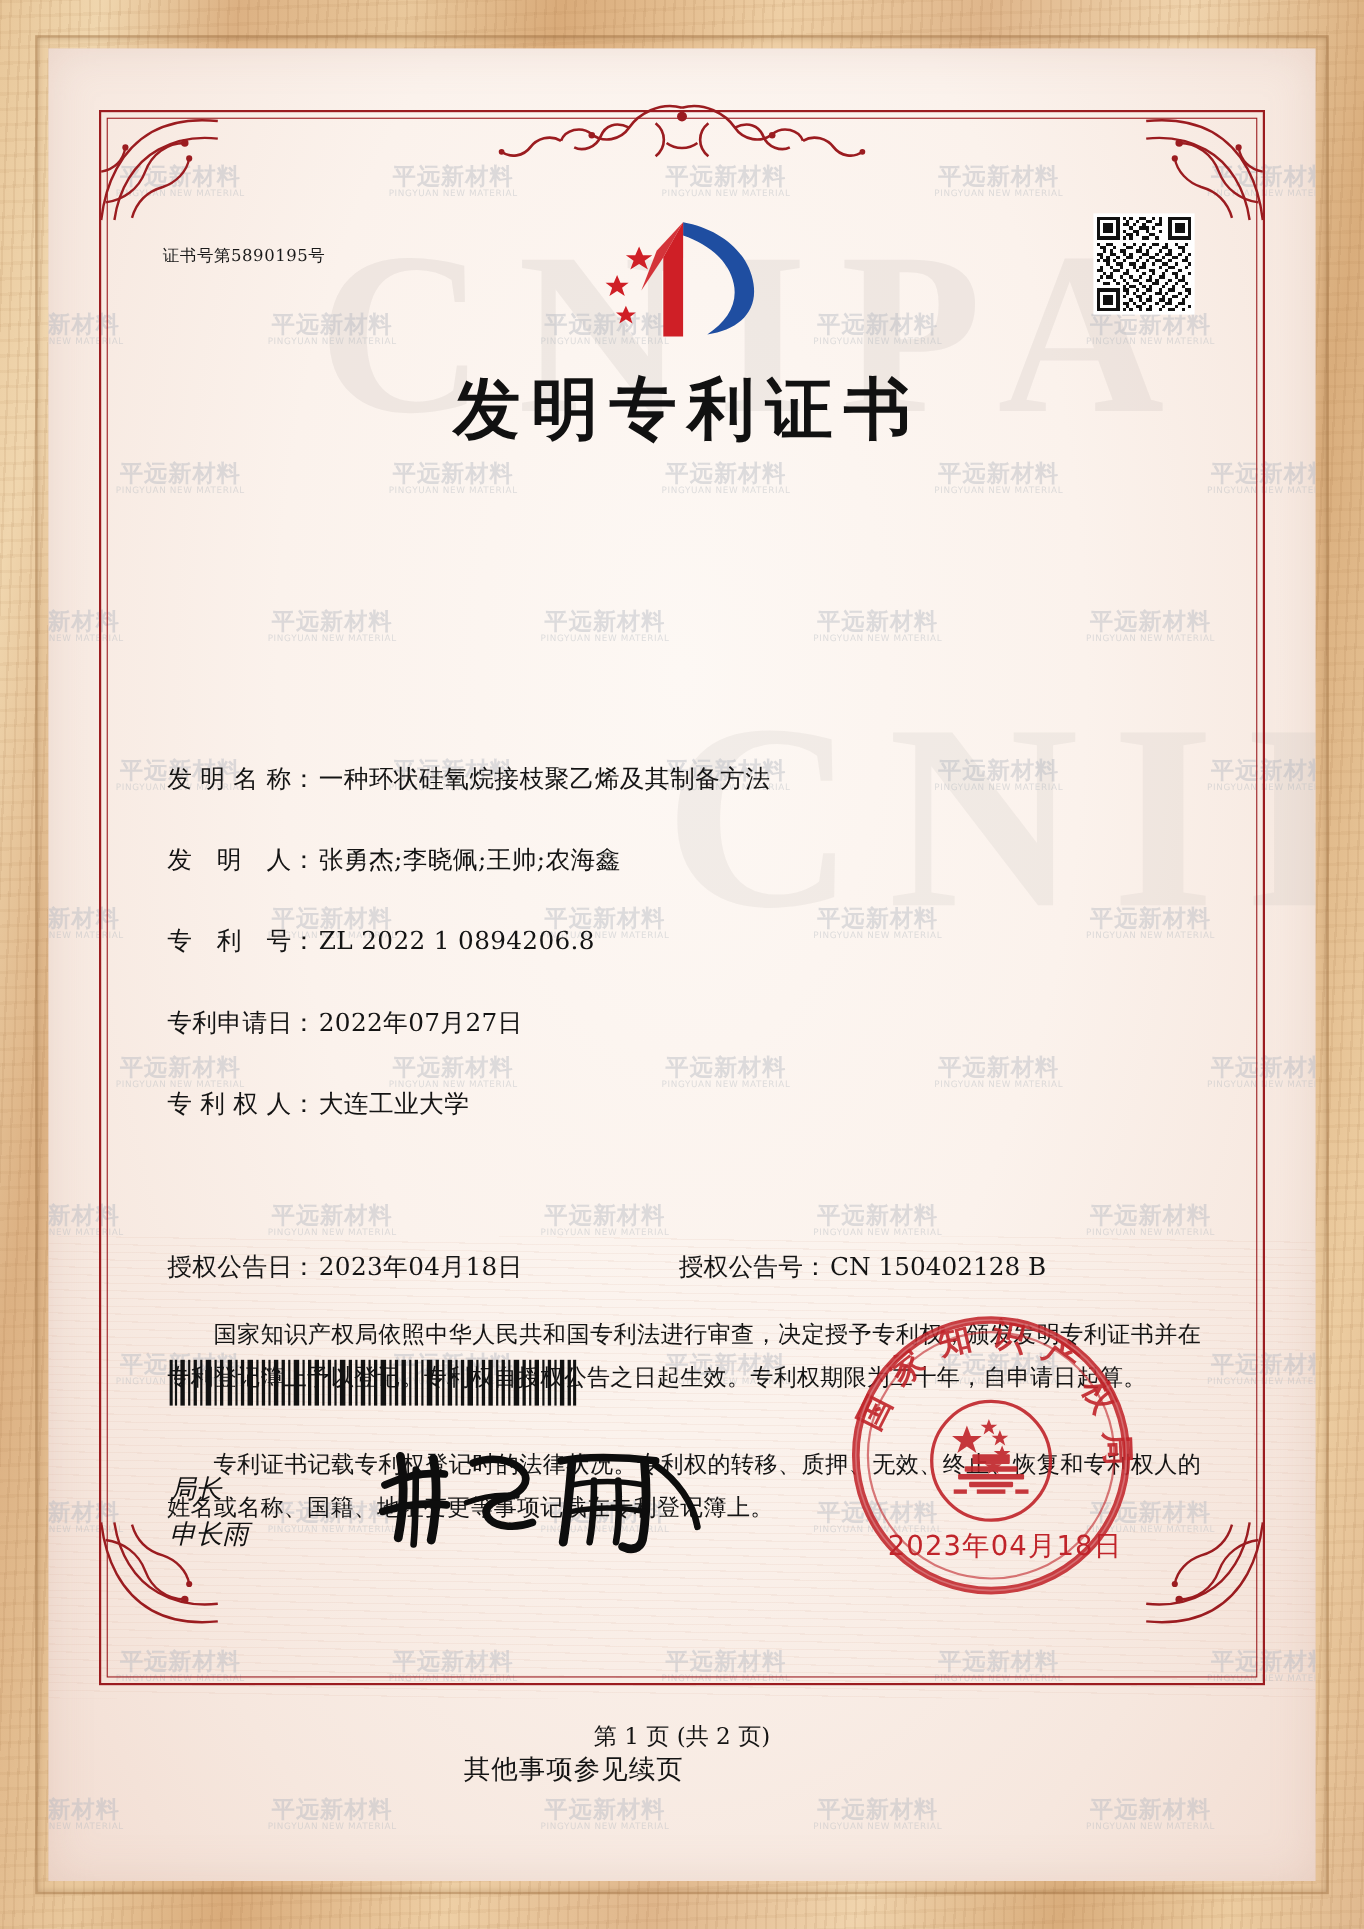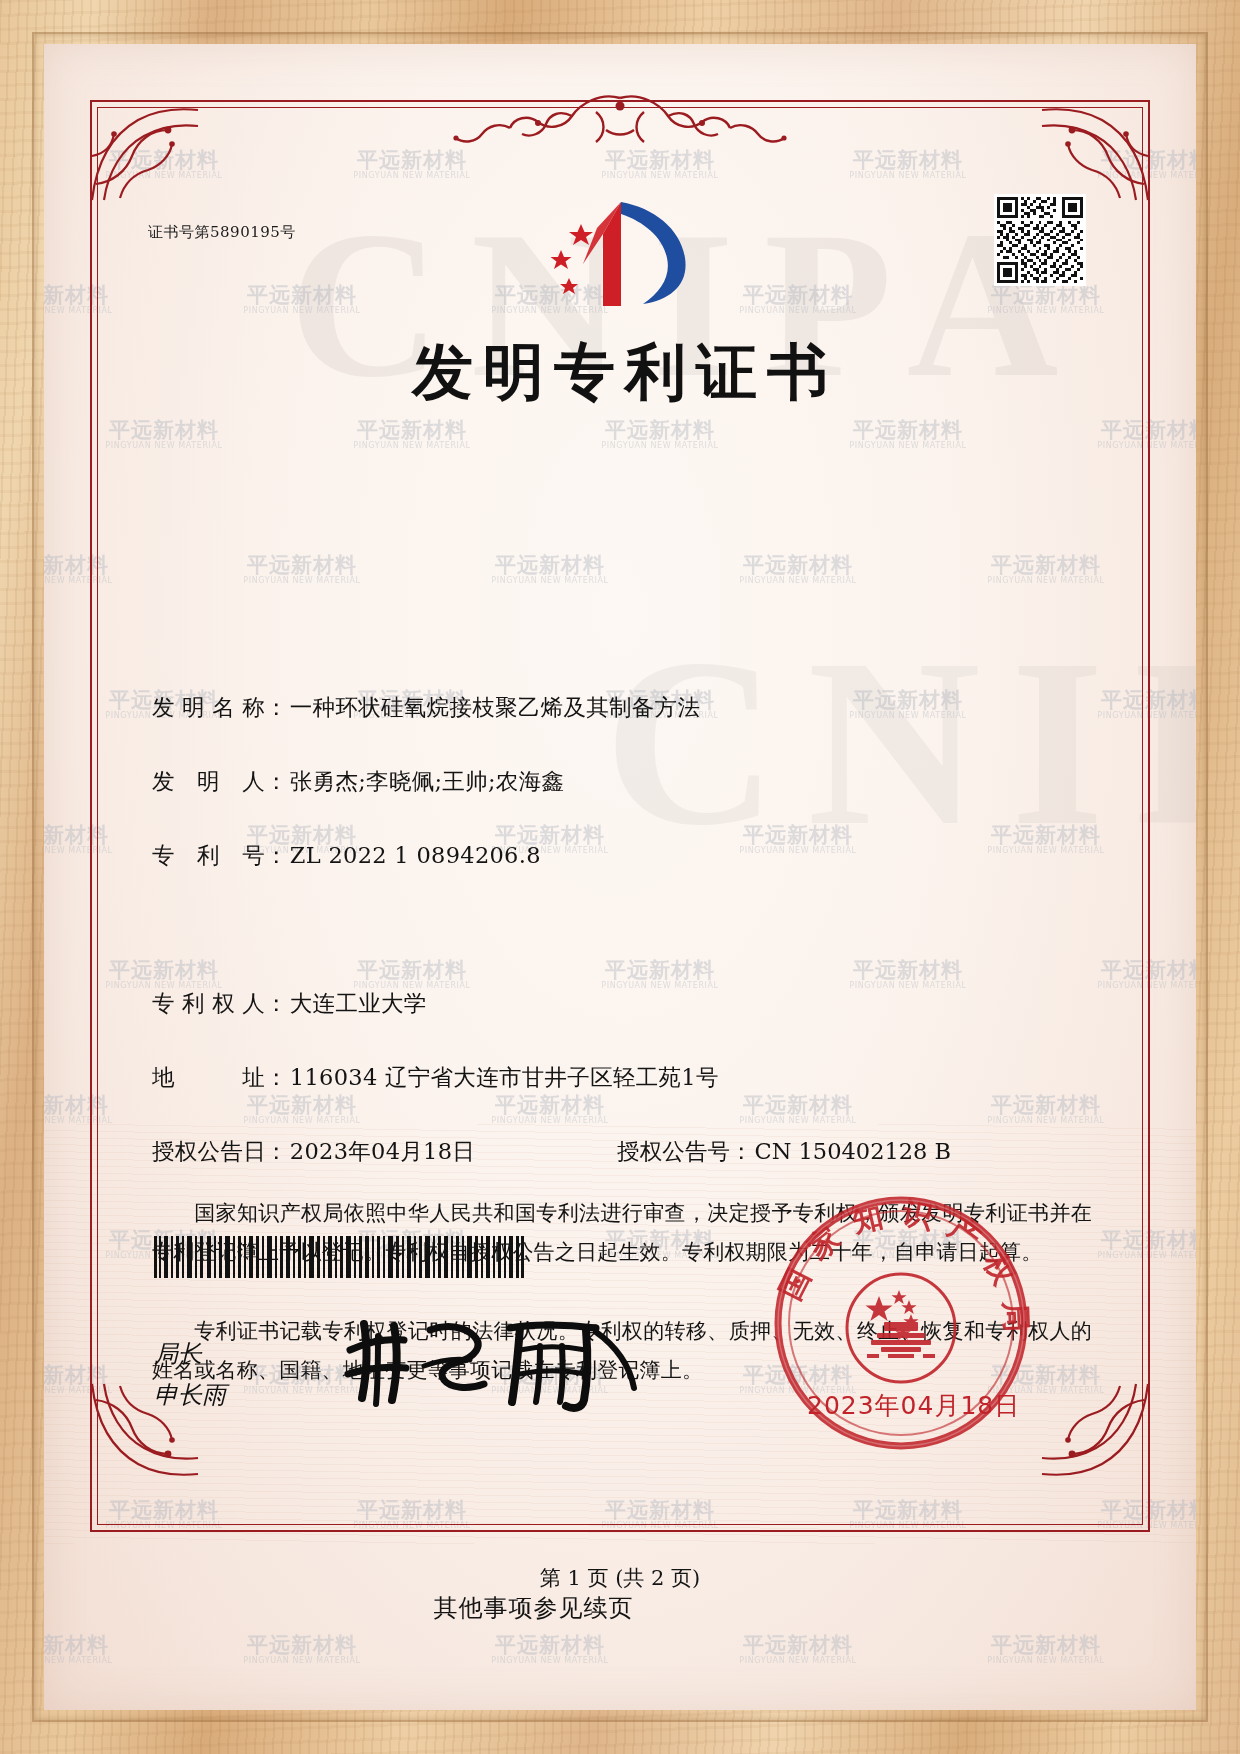--- a/index.html
+++ b/index.html
@@ -614,28 +614,28 @@
       </div>
 
       <div class="field-row" style="top:722px;">
         <span class="field-label lbl-4">发明人</span><span>：</span><span class="field-value">张勇杰;李晓佩;王帅;农海鑫</span>
       </div>
 
       <div class="field-row" style="top:796px;">
         <span class="field-label lbl-4">专利号</span><span>：</span><span class="field-value">ZL 2022 1 0894206.8</span>
       </div>
 
+      <div class="field-row" style="top:870px;">
+        <span class="field-label lbl-5">专利申请日</span><span>：</span><span class="field-value">2022年07月27日</span>
+      </div>
 
       <div class="field-row" style="top:944px;">
         <span class="field-label lbl-5">专利权人</span><span>：</span><span class="field-value">大连工业大学</span>
       </div>
 
-      <div class="field-row" style="top:1018px;">
-        <span class="field-label lbl-5">地址</span><span>：</span><span class="field-value">116034 辽宁省大连市甘井子区轻工苑1号</span>
-      </div>
 
       <div class="field-row" style="top:1092px;">
         <span class="field-label lbl-5">授权公告日</span><span>：</span><span class="field-value">2023年04月18日</span>
       </div>
 
       <div id="grant-no-wrap" style="top:1092px;">
         <span class="field-label lbl-5">授权公告号</span><span>：</span><span class="field-value">CN 150402128 B</span>
       </div>
 
       <div class="para" style="top:1150px;">
@@ -1026,14 +1026,14 @@
           <span class="wm-cn">平远新材料</span>
           <span class="wm-en">PINGYUAN NEW MATERIAL</span>
         </div>
         <div class="wm" style="left: 897px; top: 1590px; width: 210px;">
           <span class="wm-cn">平远新材料</span>
           <span class="wm-en">PINGYUAN NEW MATERIAL</span>
         </div>
       </div>
   </div>
 
-  <div id="footer-note" style="position: absolute; left: 56px; width: 955px; top: 1592px;">其他事项参见续页</div>
+  <div id="footer-note" style="position: absolute; left: 44px; width: 955px; top: 1592px;">其他事项参见续页</div>
 </div>
 
 </body></html>

